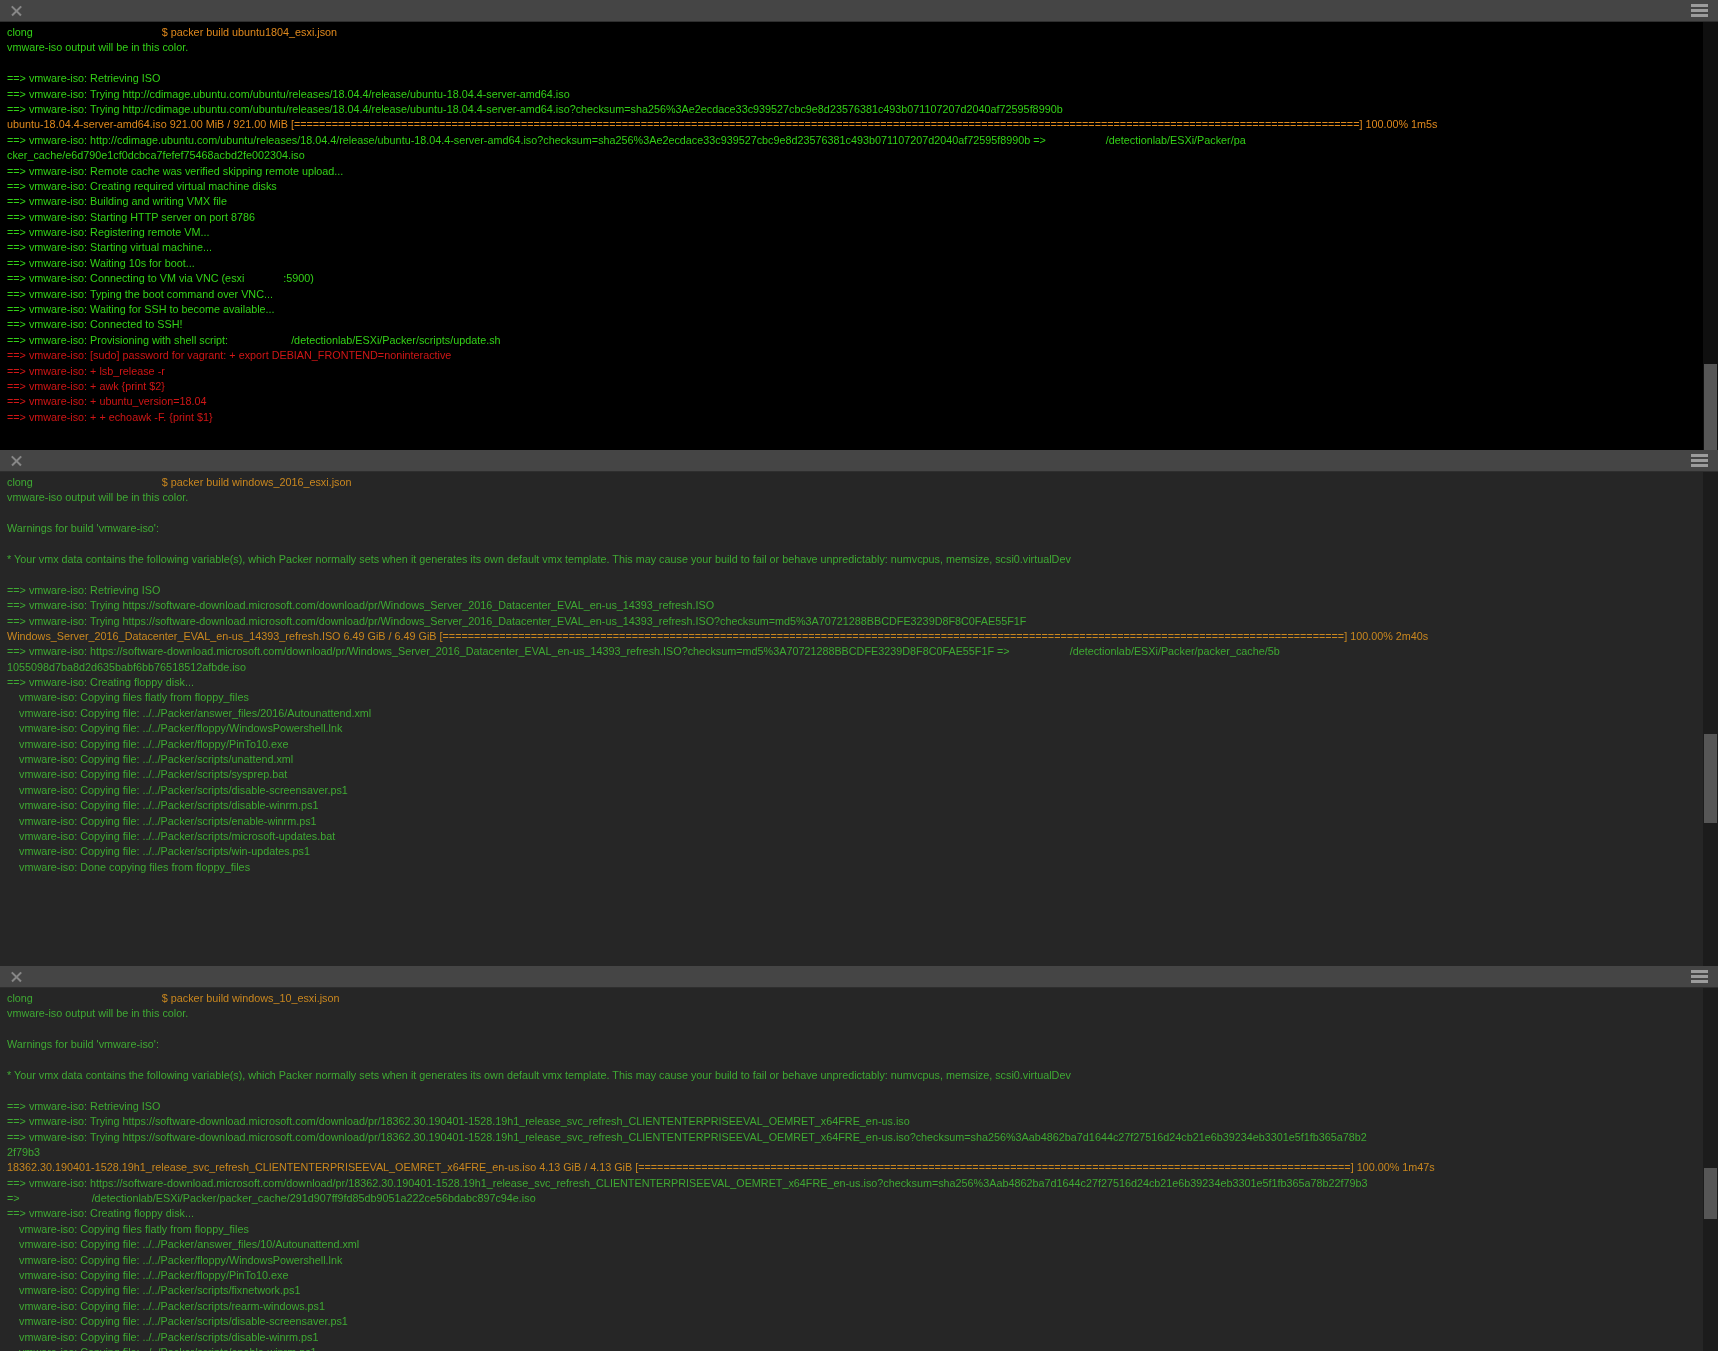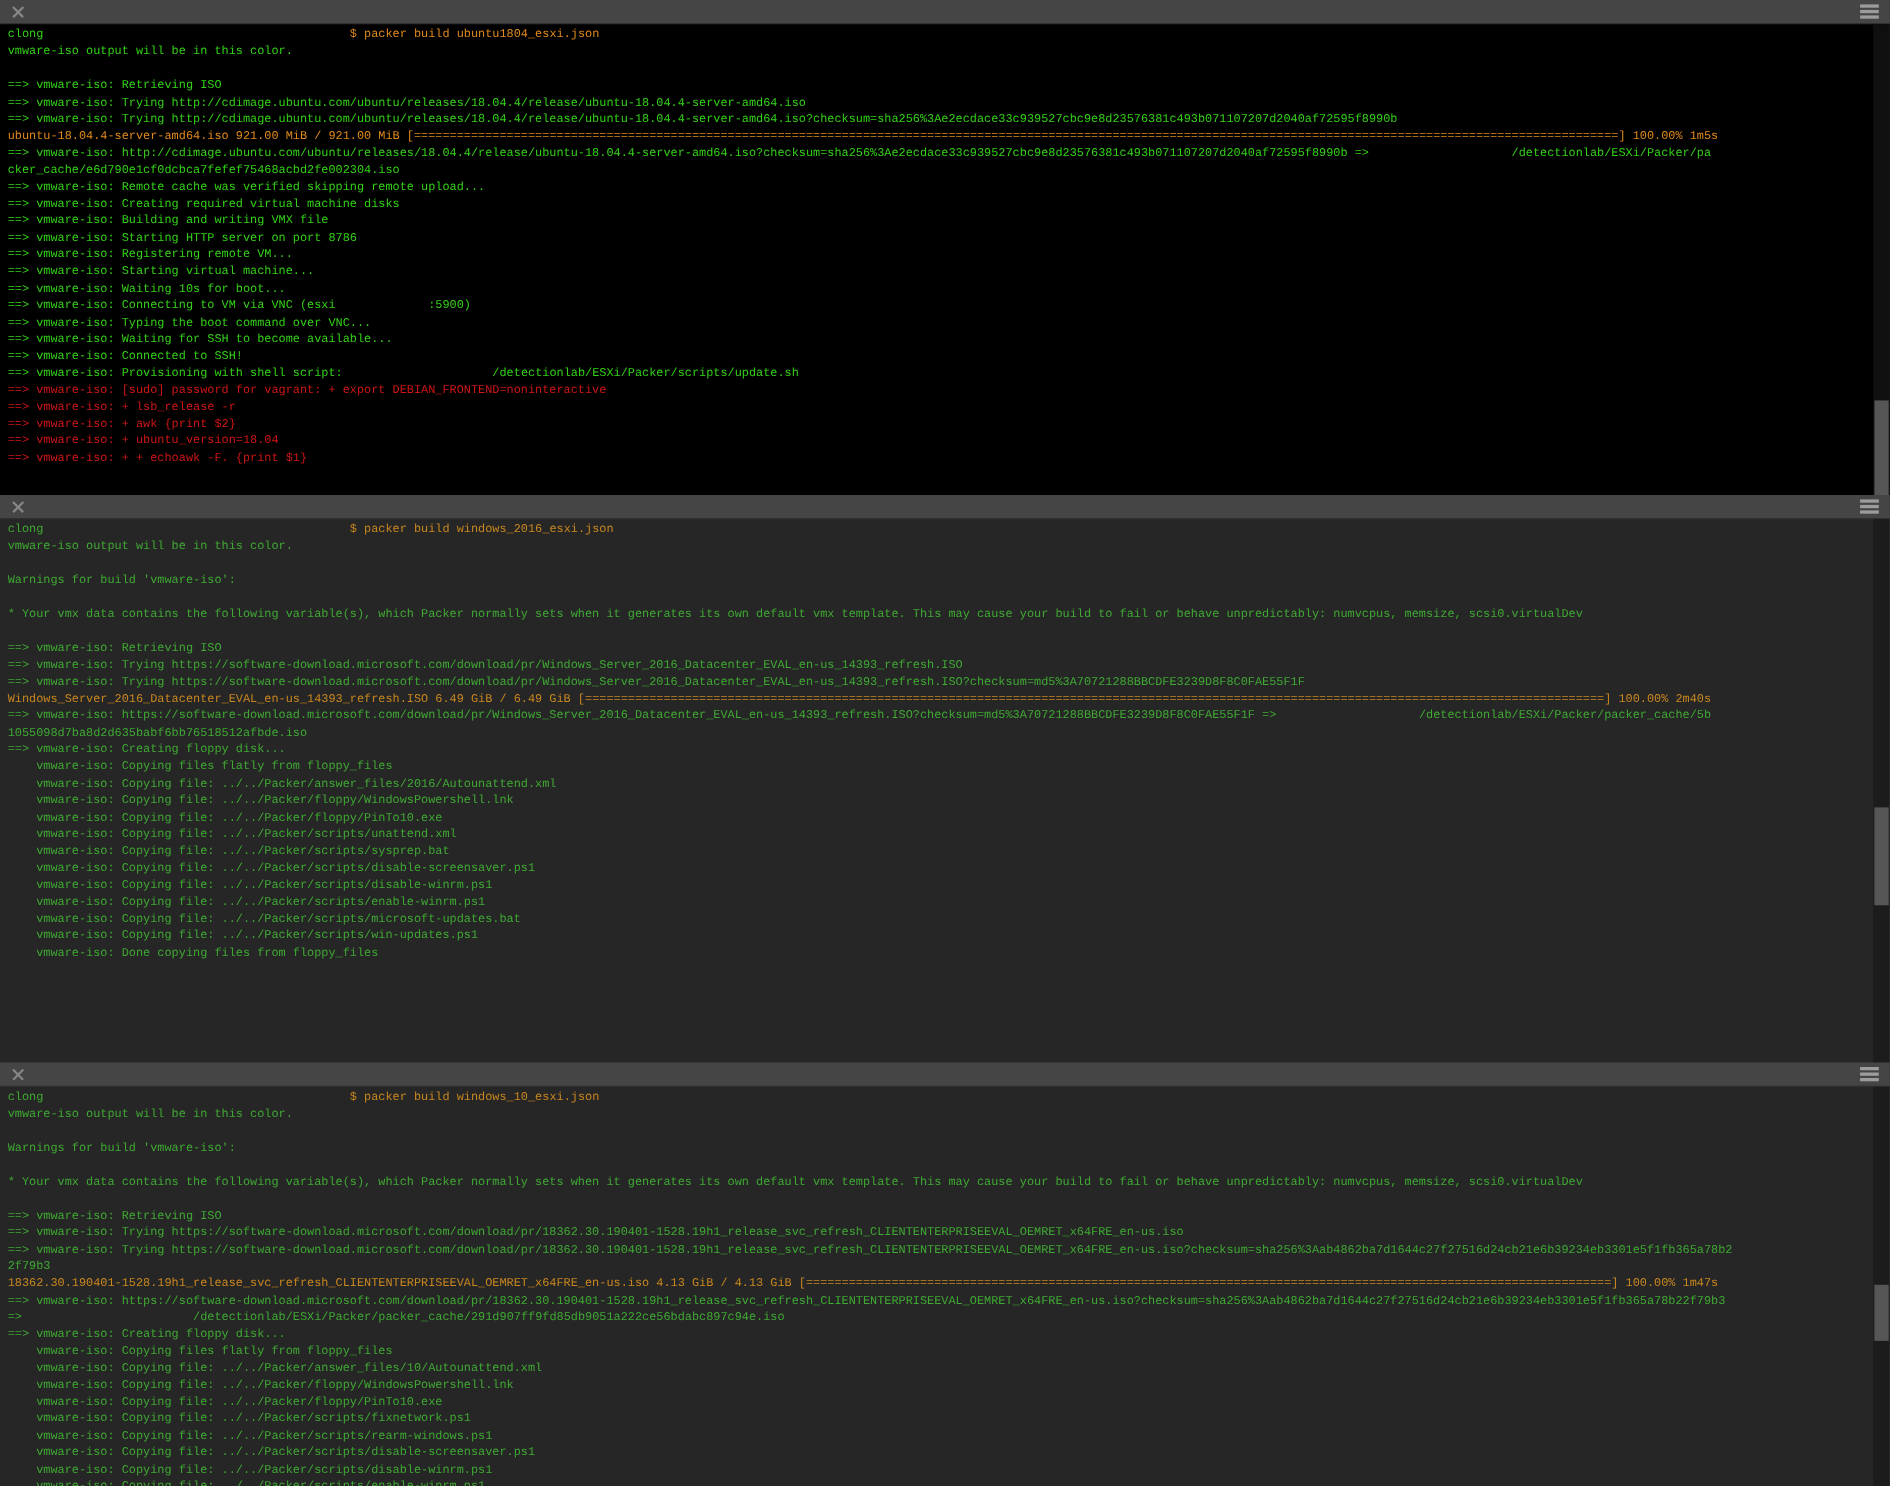--- a/index.html
+++ b/index.html
@@ -1,17 +1,17 @@
 <!DOCTYPE html>
 <html><head>
 <meta charset="utf-8">
 <style>
   html,body{margin:0;padding:0;background:#3d3d3d;}
   #screen{position:relative;width:1718px;height:1351px;background:#3d3d3d;overflow:hidden;
-          font-family:Liberation Mono, monospace;}
+          font-family:Liberation Sans, sans-serif;}
   .pane{position:relative;height:450px;overflow:hidden;}
   #screen .pane:nth-child(2){height:516px;}
   .titlebar{height:22px;background:#454545;border-bottom:1px solid #2e2e2e;box-sizing:border-box;
             display:flex;align-items:center;justify-content:space-between;padding:0 10px;}
   .close-btn{width:13px;height:13px;position:relative;}
   .close-btn::before,.close-btn::after{content:"";position:absolute;left:0;top:5.6px;width:13px;height:1.7px;background:#878787;}
   .close-btn::before{transform:rotate(45deg);}
   .close-btn::after{transform:rotate(-45deg);}
   .menu-btn{width:17px;display:flex;flex-direction:column;gap:2.5px;}
   .menu-btn span{display:block;height:2.5px;background:#9c9c9c;}

